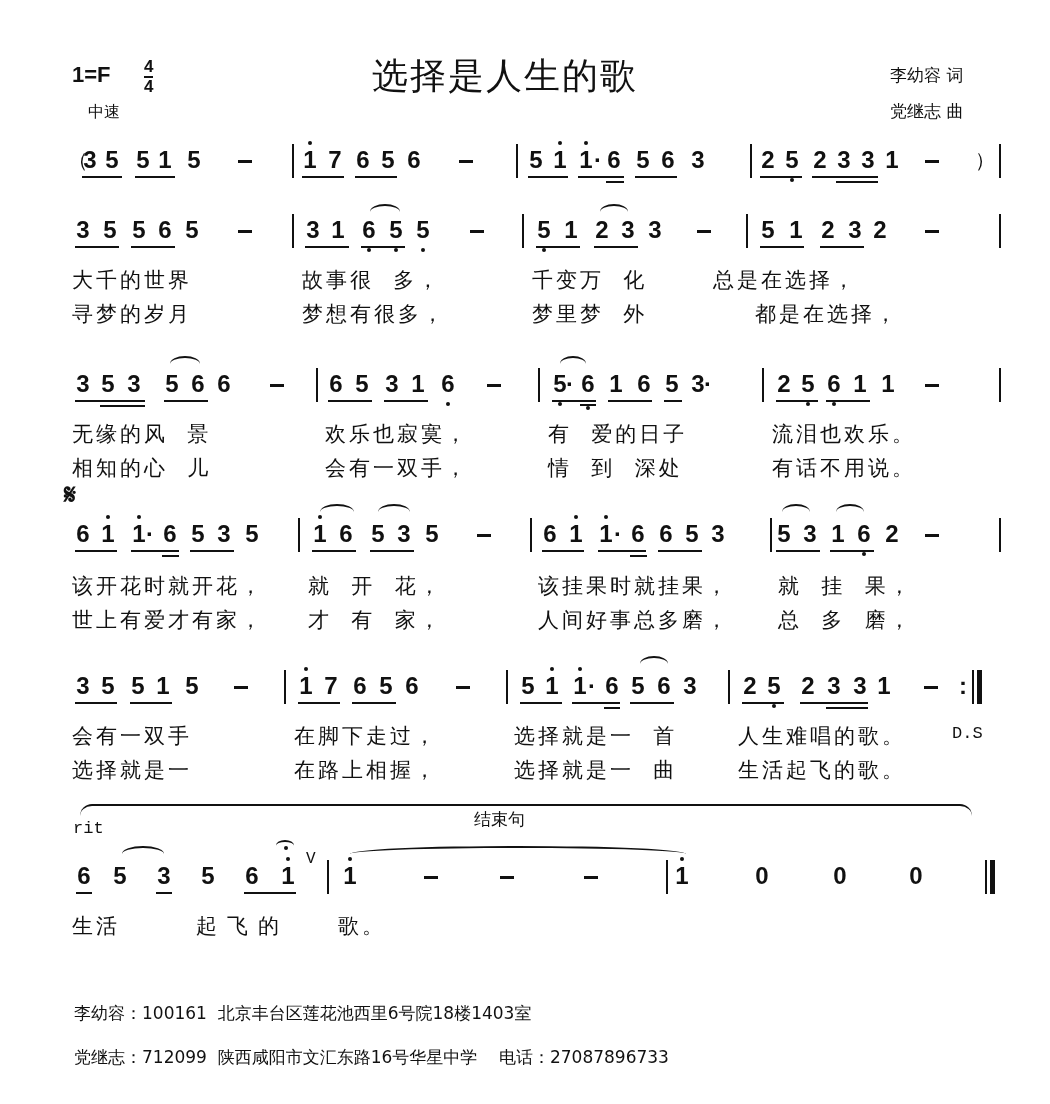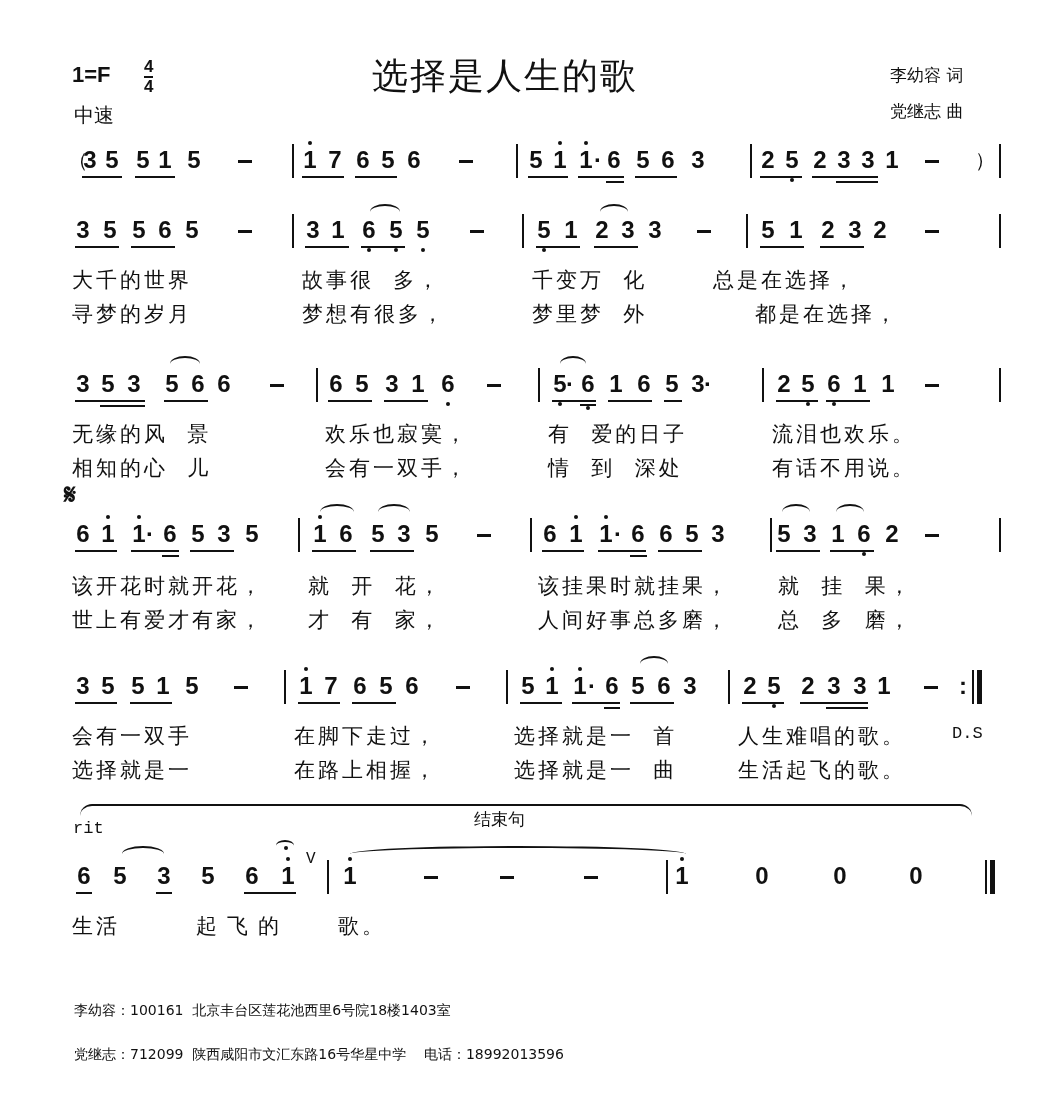--- a/index.html
+++ b/index.html
@@ -1,33 +1,33 @@
 <!DOCTYPE html>
 <html><head>
 <meta charset="utf-8">
 <style>
   html, body { margin:0; padding:0; background:#ffffff; }
   body { width:1050px; height:1104px; position:relative; overflow:hidden; color:#111; font-family:"DejaVu Sans", sans-serif; }
   .abs { position:absolute; }
   .key { left:72px; top:62px; font-family:"Liberation Sans", sans-serif; font-weight:bold; font-size:22px; }
   .meter { left:144px; top:58px; font-family:"Liberation Sans", sans-serif; font-weight:bold; font-size:17px; line-height:18px; text-align:center; }
-  .tempo { left:74px; top:102px; font-size:20px; }
+  .tempo { left:88px; top:102px; font-size:16px; }
   .title { left:372px; top:52px; font-family:"DejaVu Serif", serif; font-size:36px; letter-spacing:2px; }
   .credit { left:890px; font-size:17px; }
   .row { position:absolute; left:0; width:1050px; height:60px; }
   .n { position:absolute; font-family:"Liberation Sans", sans-serif; font-weight:bold; font-size:24px; line-height:24px; width:16px; text-align:center; }
   .n .hd { position:absolute; left:6px; top:-7px; width:4px; height:4px; background:#111; border-radius:50%; }
   .n .ld { position:absolute; left:6px; top:30px; width:4px; height:4px; background:#111; border-radius:50%; }
   .ul { position:absolute; height:2px; background:#111; }
   .bar { position:absolute; width:2px; height:34px; background:#111; }
   .dash { position:absolute; width:14px; height:3px; background:#111; }
   .slur { position:absolute; height:14px; border-top:2px solid #111; border-radius:50% 50% 0 0; }
   .lyric { position:absolute; font-size:21px; letter-spacing:3px; white-space:pre; }
   .paren { position:absolute; font-size:20px; }
-  .addr { position:absolute; left:74px; font-family:"DejaVu Sans", sans-serif; font-size:14px; white-space:pre; }
+  .addr { position:absolute; left:74px; font-family:"DejaVu Sans", sans-serif; font-size:17px; white-space:pre; }
   .mark { position:absolute; font-family:"Liberation Mono", monospace; font-size:17px; }
 </style>
 </head>
 <body>
 
 <div class="abs key"><span>1=F</span></div>
 <div class="abs meter">
   <div>4</div>
   <div style="height:2px;background:#111;margin:0 0"></div>
   <div>4</div>
@@ -336,13 +336,13 @@
   <span class="n" style="left:832px">0</span>
   <span class="n" style="left:908px">0</span>
   <div class="bar" style="left:985px;top:-4px;width:2px"></div>
   <div class="bar" style="left:990px;top:-4px;width:5px"></div>
 </div>
 <div class="lyric" style="left:72px;top:912px">生活</div>
 <div class="lyric" style="left:196px;top:912px;letter-spacing:10px">起飞的</div>
 <div class="lyric" style="left:338px;top:912px">歌。</div>
 
 <div class="addr" style="top:1002px">李幼容：100161  北京丰台区莲花池西里6号院18楼1403室</div>
-<div class="addr" style="top:1046px">党继志：712099  陕西咸阳市文汇东路16号华星中学    电话：18992013596</div>
+<div class="addr" style="top:1046px">党继志：712099  陕西咸阳市文汇东路16号华星中学    电话：27087896733</div>
 
 </body></html>

